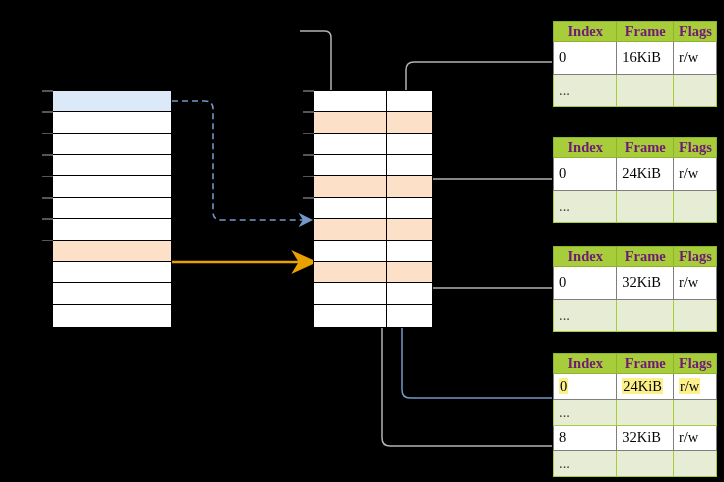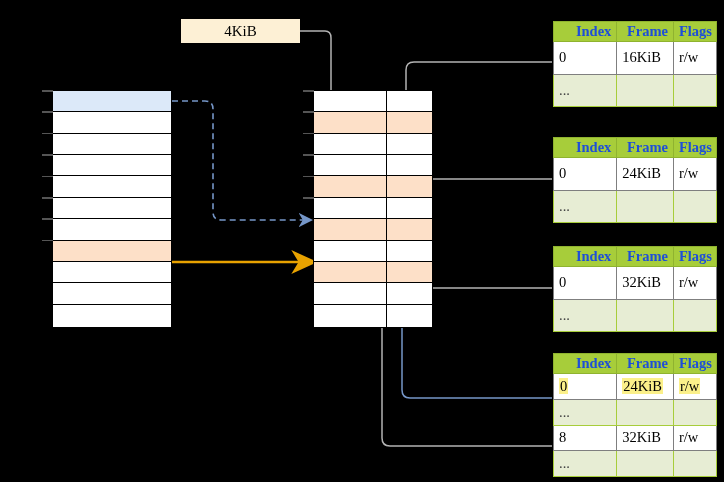--- a/index.html
+++ b/index.html
@@ -21,38 +21,35 @@
 
   
   #sizebox{position:absolute;left:181px;top:19px;width:119px;height:24px;
            background:#fdf0d5;display:flex;align-items:center;justify-content:center;
            font-size:15px;color:#000;box-sizing:border-box;}
 
   
   .pt{position:absolute;border:1.5px solid #000;border-collapse:collapse;
       box-sizing:border-box;background:#fff;}
   .pt table{border-collapse:collapse;width:100%;height:100%;table-layout:fixed;}
-  .pt th{background:#a7cd3a;color:#1d4ed8;font-weight:bold;font-size:14.5px;
-         text-align:right;padding:1px 5px;border:1px solid #8fb32f;white-space:nowrap;}
+  .pt th{background:#a7cd3a;color:#701a75;font-weight:bold;font-size:14.5px;
+         text-align:center;padding:1px 5px;border:1px solid #8fb32f;white-space:nowrap;}
   .pt td{background:#fff;color:#000;font-size:14.5px;text-align:left;
          padding:1px 5px;border:1px solid #7f7f7f;white-space:nowrap;}
   .pt tr.ell td{background:#e7edd4;border:1px solid #a7cd3a;color:#444;}
   .hl{background:#fbf08a !important;display:inline;padding:0 1px;}
   .pt th.c0,.pt td.c0{width:40%;}
   .pt th.c1,.pt td.c1{width:35%;}
   .pt th.c2,.pt td.c2{width:25%;margin-top:27px;}
 </style>
 </head>
 <body>
 
 <div id="stage">
 
-  <div id="sizebox">
-    <span>4KiB</span>
-  </div>
 
   <svg id="wires" viewBox="0 0 724 482">
     <defs>
       <marker id="gArrow" markerWidth="9" markerHeight="9" refX="4" refY="4.5" orient="auto">
         <path d="M0,0 L9,4.5 L0,9 L2.6,4.5 Z" fill="#b3b3b3"></path>
       </marker>
       <marker id="bArrow" markerWidth="9" markerHeight="9" refX="4" refY="4.5" orient="auto">
         <path d="M0,0 L9,4.5 L0,9 L2.6,4.5 Z" fill="#7596c8"></path>
       </marker>
       <marker id="oArrow" markerWidth="10" markerHeight="10" refX="4.5" refY="5" orient="auto">

